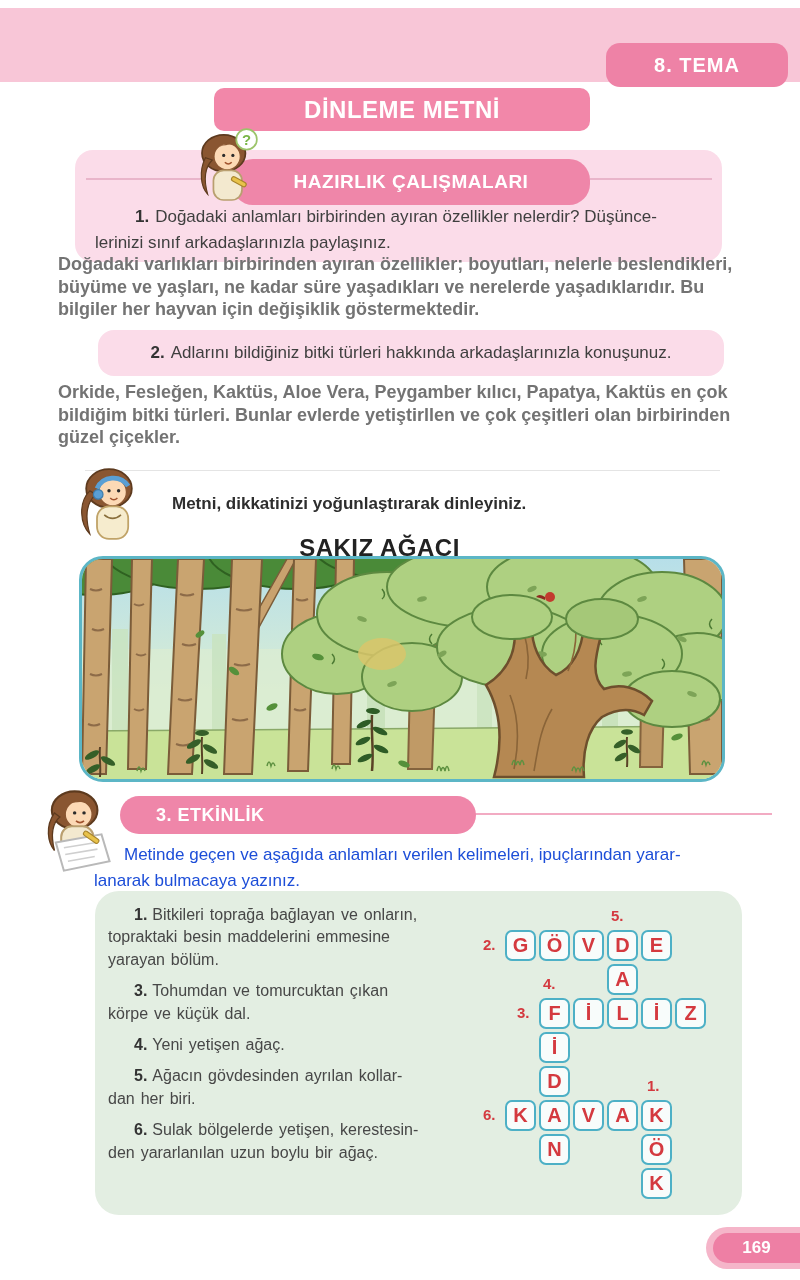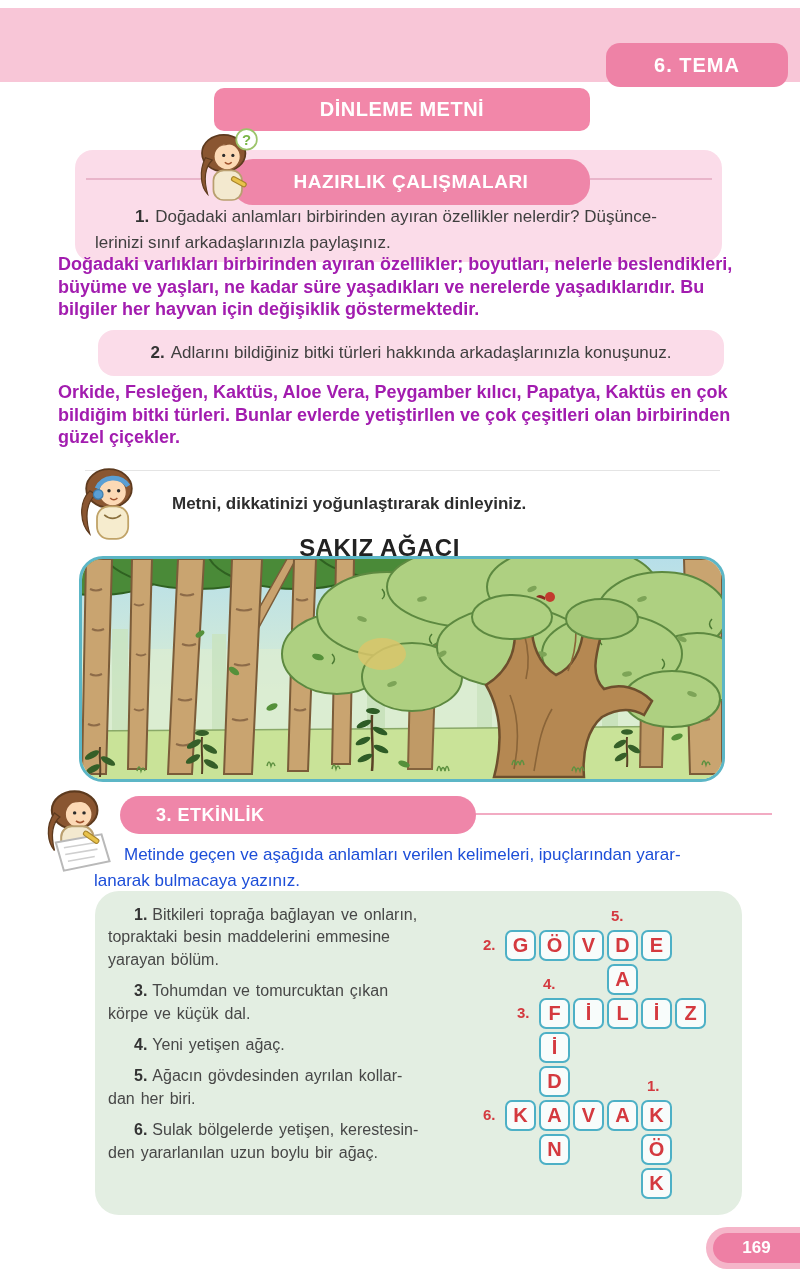--- a/index.html
+++ b/index.html
@@ -4,31 +4,31 @@
 <style>
   html,body{margin:0;padding:0;}
   body{width:800px;height:1280px;position:relative;background:#ffffff;
        font-family:"Liberation Sans",sans-serif;color:#3b3b3b;overflow:hidden;}
   .abs{position:absolute;}
   
   .banner{left:0;top:8px;width:800px;height:74px;background:#f8c6d7;}
   .tema-badge{left:606px;top:43px;width:182px;height:44px;background:#ee82a6;border-radius:14px;
       color:#fff;font-weight:bold;font-size:20px;letter-spacing:1px;display:flex;align-items:center;justify-content:center;}
   .dinleme{left:214px;top:88px;width:376px;height:43px;background:#f287a9;border-radius:10px;
-      color:#fff;font-weight:bold;font-size:20px;letter-spacing:.5px;display:flex;align-items:center;justify-content:center;}
+      color:#fff;font-weight:bold;font-size:24px;letter-spacing:.5px;display:flex;align-items:center;justify-content:center;}
   
   .hazirlik-box{left:75px;top:150px;width:647px;height:112px;background:#fbdce9;border-radius:18px;}
   .hz-line{height:2px;background:#e9b5ca;top:178px;}
   .hazirlik-pill{left:232px;top:159px;width:358px;height:46px;background:#ef86a9;border-radius:21px;
       color:#fff;font-weight:bold;font-size:19px;letter-spacing:.5px;display:flex;align-items:center;justify-content:center;z-index:3;}
   .q-text{font-size:17px;line-height:1.5;color:#3f3f3f;}
   .prewrap{white-space:pre-line;}
   .q1{left:95px;top:204px;width:618px;text-indent:40px;}
   .qnum{font-weight:bold;color:#333;margin-right:6px;}
-  .answer{color:#a21caf;font-weight:bold;font-size:18px;line-height:22.5px;}
+  .answer{color:#737373;font-weight:bold;font-size:18px;line-height:22.5px;}
   .answer1{left:58px;top:253px;width:742px;}
   .q2-box{left:75px;top:330px;width:626px;height:46px;background:#fbdce9;border-radius:16px;
       display:flex;align-items:center;justify-content:center;margin-left:23px;}
   .answer2{left:58px;top:381px;width:742px;}
   .sep{left:85px;top:470px;width:635px;height:1px;background:#e4e4e4;}
   .listen-instr{left:172px;top:494px;font-weight:bold;font-size:17px;color:#2e2e2e;}
   .sakiz{left:0;top:534px;width:759px;text-align:center;font-weight:bold;font-size:24px;
       letter-spacing:.5px;color:#222;}
   
   .illu{left:79px;top:556px;width:640px;height:220px;border:3px solid #5cb6c6;border-radius:24px;
@@ -52,21 +52,21 @@
   
   .pagepill-outer{left:706px;top:1227px;width:94px;height:42px;background:#f5b5c9;border-radius:21px 0 0 21px;}
   .pagepill-inner{left:713px;top:1233px;width:87px;height:30px;background:#ee7fa4;border-radius:15px 0 0 15px;
       color:#fff;font-weight:bold;font-size:17px;display:flex;align-items:center;justify-content:center;}
   .girl{z-index:4;}
 </style>
 </head>
 <body>
 
 <div class="abs banner"></div>
-<div class="abs tema-badge">6. TEMA</div>
+<div class="abs tema-badge">8. TEMA</div>
 <div class="abs dinleme">DİNLEME METNİ</div>
 
 <div class="abs hazirlik-box"></div>
 <div class="abs hz-line" style="left:86px;width:116px;"></div>
 <div class="abs hz-line" style="left:590px;width:122px;"></div>
 <div class="abs hazirlik-pill">HAZIRLIK ÇALIŞMALARI</div>
 
 <div class="abs girl" style="left:190px;top:128px;">
   <svg width="72" height="80" viewBox="0 0 60 70">
     <ellipse cx="28" cy="22" rx="19" ry="16" fill="#8a5631" stroke="#5d3a1e" stroke-width="1.5"></ellipse>

